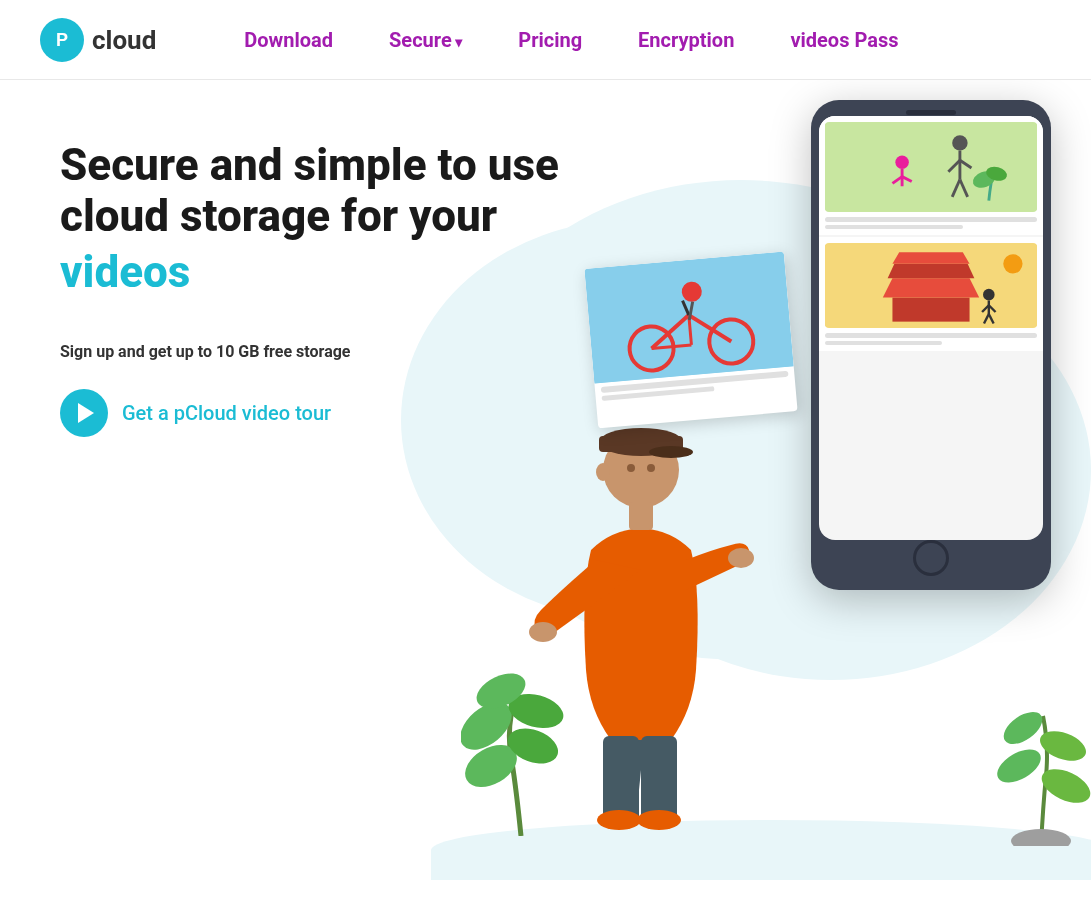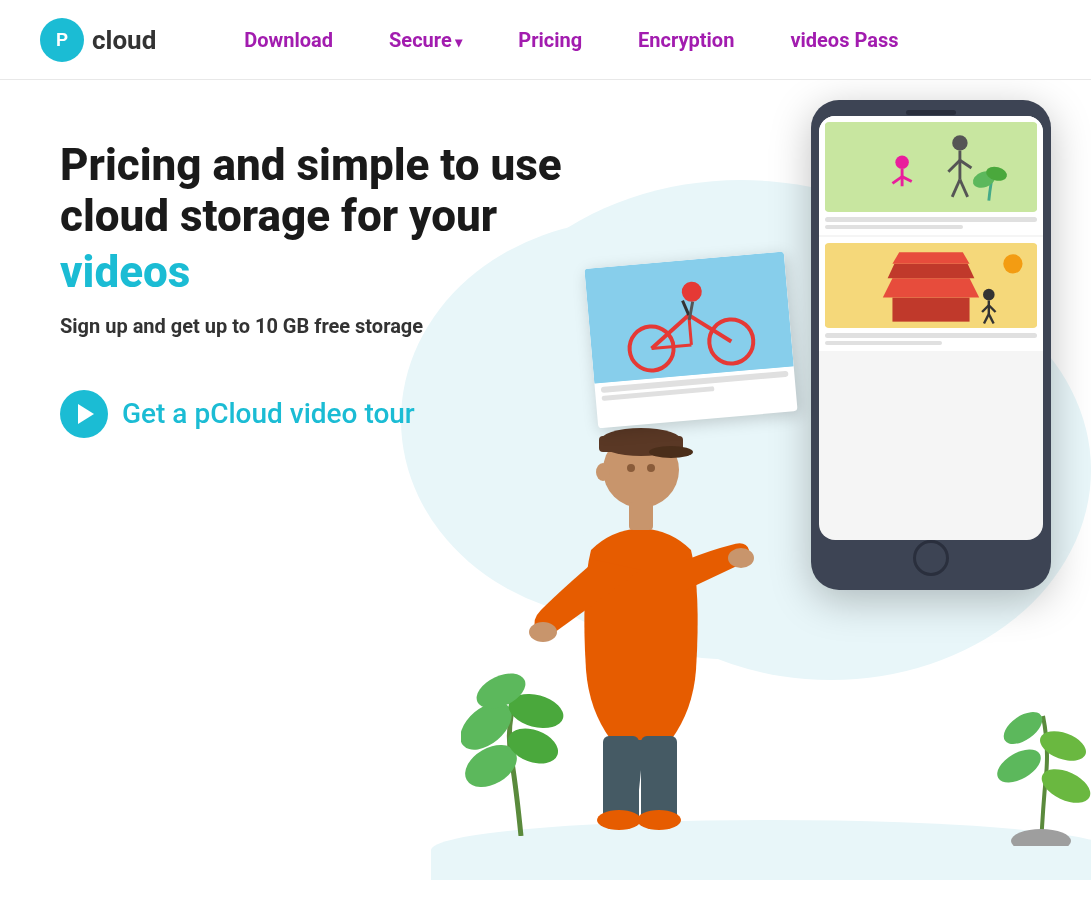--- a/index.html
+++ b/index.html
@@ -68,28 +68,28 @@
       color: #1a1a1a;
       line-height: 1.15;
       margin-bottom: 6px;
     }
 
     .hero-headline-accent {
       font-size: 44px;
       font-weight: 800;
       color: #1bbcd4;
       line-height: 1.15;
-      margin-bottom: 16px;
+      margin-bottom: 44px;
     }
 
     .hero-sub {
-      font-size: 20px;
+      font-size: 16px;
       font-weight: 700;
       color: #333;
-      margin-bottom: 52px;
+      margin-bottom: 28px;
     }
 
     .video-tour-link {
       display: flex;
       align-items: center;
       gap: 14px;
       text-decoration: none;
       cursor: pointer;
     }
 
@@ -109,21 +109,21 @@
       display: block;
       width: 0;
       height: 0;
       border-top: 10px solid transparent;
       border-bottom: 10px solid transparent;
       border-left: 16px solid #fff;
       margin-left: 4px;
     }
 
     .video-tour-text {
-      font-size: 28px;
+      font-size: 20px;
       color: #1bbcd4;
       font-weight: 500;
     }
 
     
     .illustration {
       position: absolute;
       right: -20px;
       top: 20px;
       width: 680px;
@@ -283,21 +283,21 @@
     <a class="nav-item" href="#">Download</a>
     <a class="nav-item has-arrow" href="#">Secure</a>
     <a class="nav-item" href="#">Pricing</a>
     <a class="nav-item" href="#">Encryption</a>
     <a class="nav-item" href="#">videos Pass</a>
   </nav>
 </header>
 
 <main>
   <div class="hero-text">
-    <div class="hero-headline">Pricing and simple to use cloud storage for your</div>
+    <div class="hero-headline">Secure and simple to use cloud storage for your</div>
     <div class="hero-headline-accent">videos</div>
     <div class="hero-sub">Sign up and get up to 10 GB free storage</div>
     <a class="video-tour-link" href="#">
       <div class="play-btn"></div>
       <span class="video-tour-text">Get a pCloud video tour</span>
     </a>
   </div>
 
   <div class="illustration">
 

